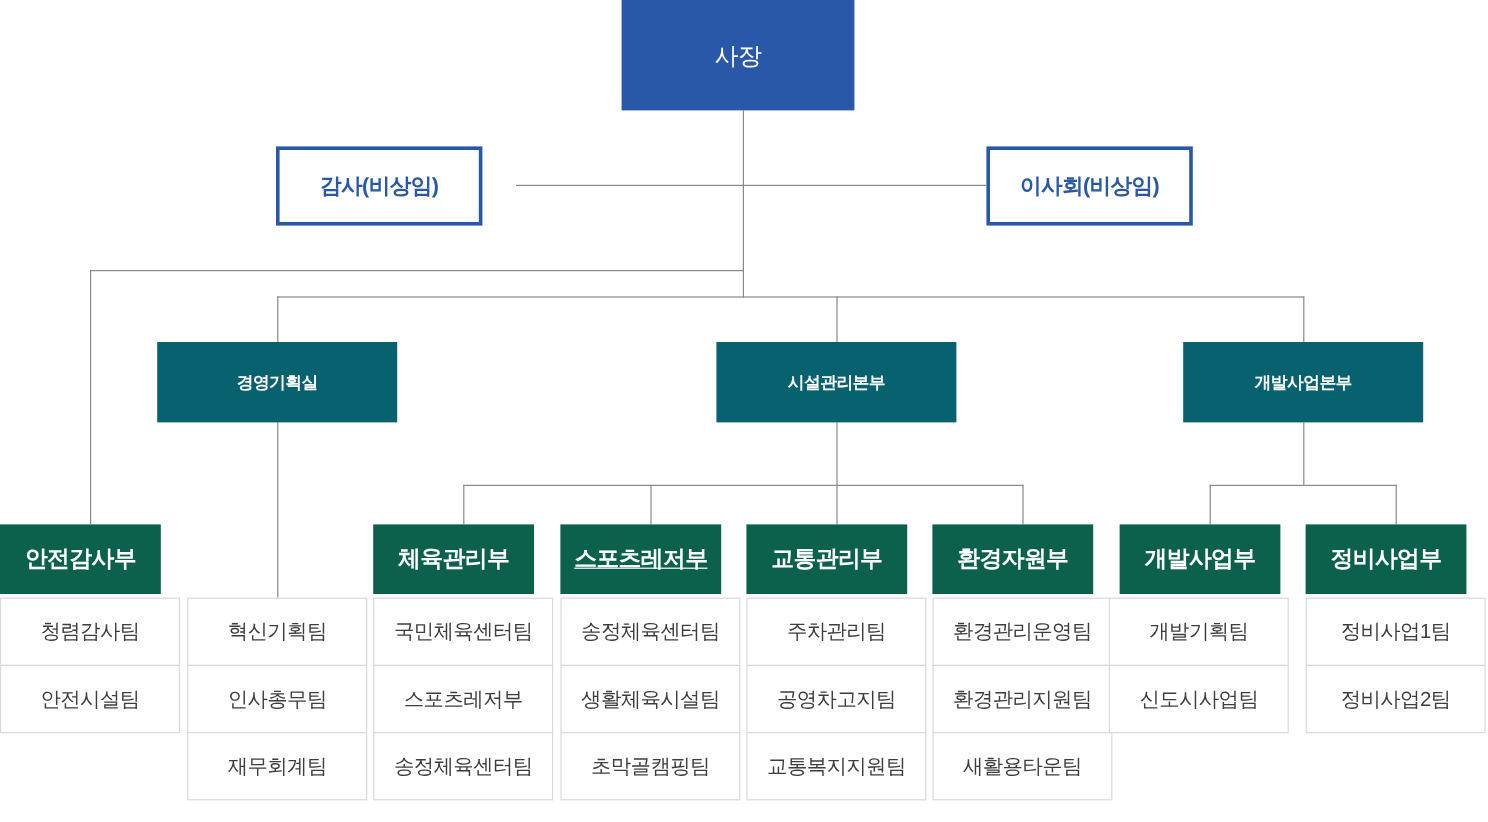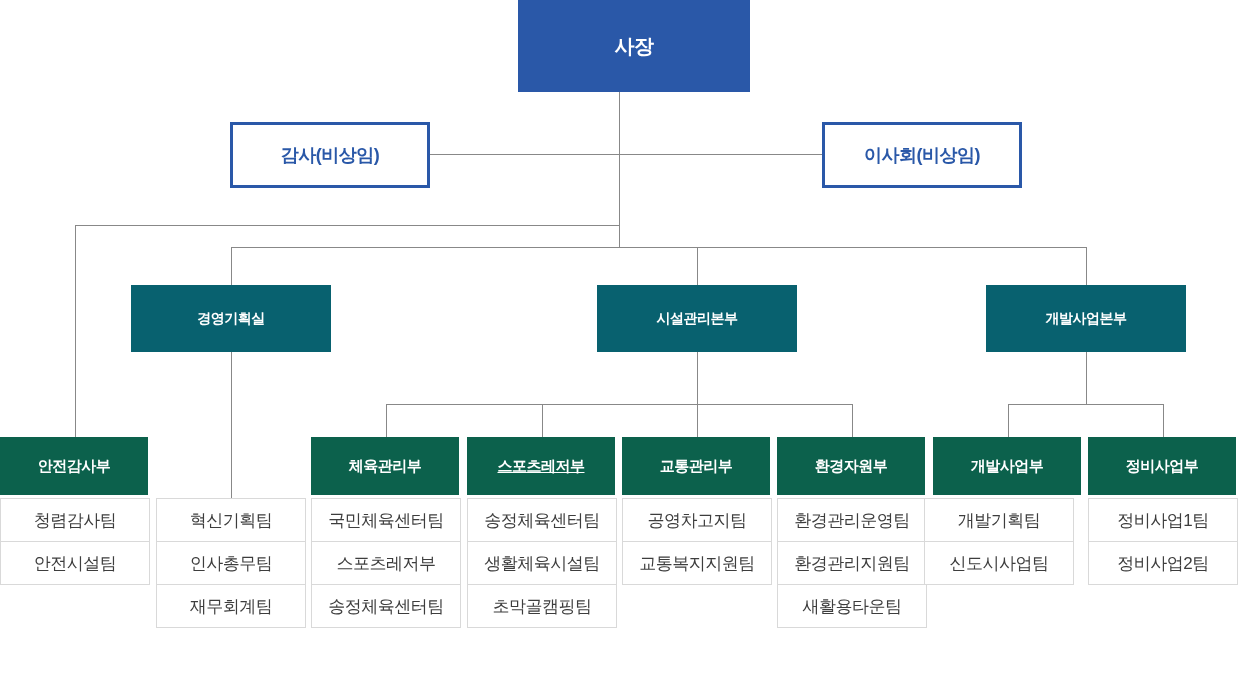--- a/index.html
+++ b/index.html
@@ -8,41 +8,41 @@
 
   
   .line{position:absolute;background:#888888;}
   .line.h{height:1px;}
   .line.v{width:1px;}
 
   
   .node{position:absolute;display:flex;align-items:center;justify-content:center;
         text-align:center;box-sizing:border-box;letter-spacing:-0.5px;}
 
-  .president{left:518px;top:0px;width:232px;height:92px;background:#2a58a8;
-             color:#ffffff;font-size:20px;font-weight:700;}
+  .president{left:518px;top:0px;width:194px;height:92px;background:#2a58a8;
+             color:#ffffff;font-size:20px;font-weight:400;}
 
-  .staffbox{top:122px;width:200px;height:66px;background:#ffffff;
+  .staffbox{top:122px;width:172px;height:66px;background:#ffffff;
             border:3px solid #2a58a8;color:#2a58a8;font-size:18px;font-weight:700;}
   .staff-audit{left:230px;}
   .staff-board{left:822px;}
 
   .division{top:285px;width:200px;height:67px;background:#08616f;
             color:#ffffff;font-size:14px;font-weight:600;}
   .div-1{left:131px;} .div-2{left:597px;} .div-3{left:986px;}
 
-  .dept{top:437px;width:148px;height:58px;background:#0c614c;
-        color:#ffffff;font-size:15px;font-weight:600;}
+  .dept{top:437px;width:134px;height:58px;background:#0c614c;
+        color:#ffffff;font-size:19px;font-weight:600;}
   .dept-c1{left:0px;} .dept-c3{left:311px;} .dept-c4{left:467px;text-decoration:underline;}
   .dept-c5{left:622px;} .dept-c6{left:777px;} .dept-c7{left:933px;} .dept-c8{left:1088px;}
 
   .teamcol{position:absolute;top:498px;width:150px;}
   .col-1{left:0px;} .col-2{left:156px;} .col-3{left:311px;} .col-4{left:467px;}
   .col-5{left:622px;} .col-6{left:777px;} .col-7{left:904px;padding-left:20px;} .col-8{left:1088px;}
-  .team{height:44px;margin-top:-1px;background:#ffffff;border:1px solid #d9d9d9;
+  .team{height:57px;margin-top:-1px;background:#ffffff;border:1px solid #d9d9d9;
         box-sizing:border-box;display:flex;align-items:center;justify-content:center;
         color:#3d3d3d;font-size:17px;font-weight:500;letter-spacing:-0.5px;}
   .team:first-child{margin-top:0;}
 </style>
 </head>
 <body>
 
 <div class="canvas">
 
   <div class="line v" style="left:619px;top:92px;height:156px"></div>
@@ -125,20 +125,21 @@
     <div class="team">송정체육센터팀</div>
   </div>
 
   <div class="teamcol col-4">
     <div class="team">송정체육센터팀</div>
     <div class="team">생활체육시설팀</div>
     <div class="team">초막골캠핑팀</div>
   </div>
 
   <div class="teamcol col-5">
+    <div class="team">주차관리팀</div>
     <div class="team">공영차고지팀</div>
     <div class="team">교통복지지원팀</div>
   </div>
 
   <div class="teamcol col-6">
     <div class="team">환경관리운영팀</div>
     <div class="team">환경관리지원팀</div>
     <div class="team">새활용타운팀</div>
   </div>
 

